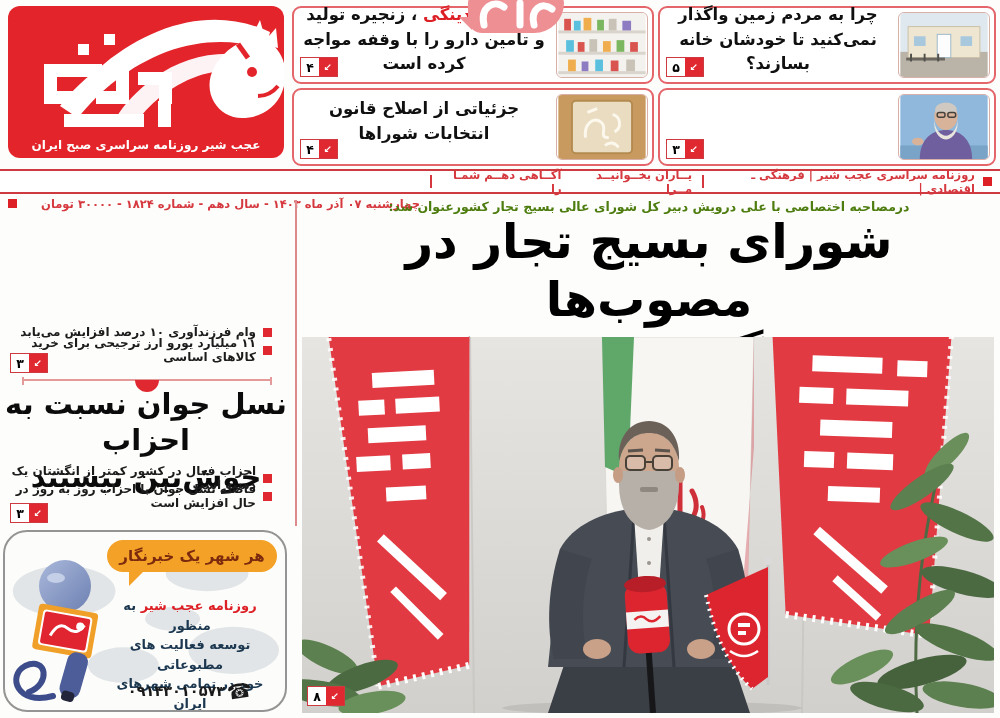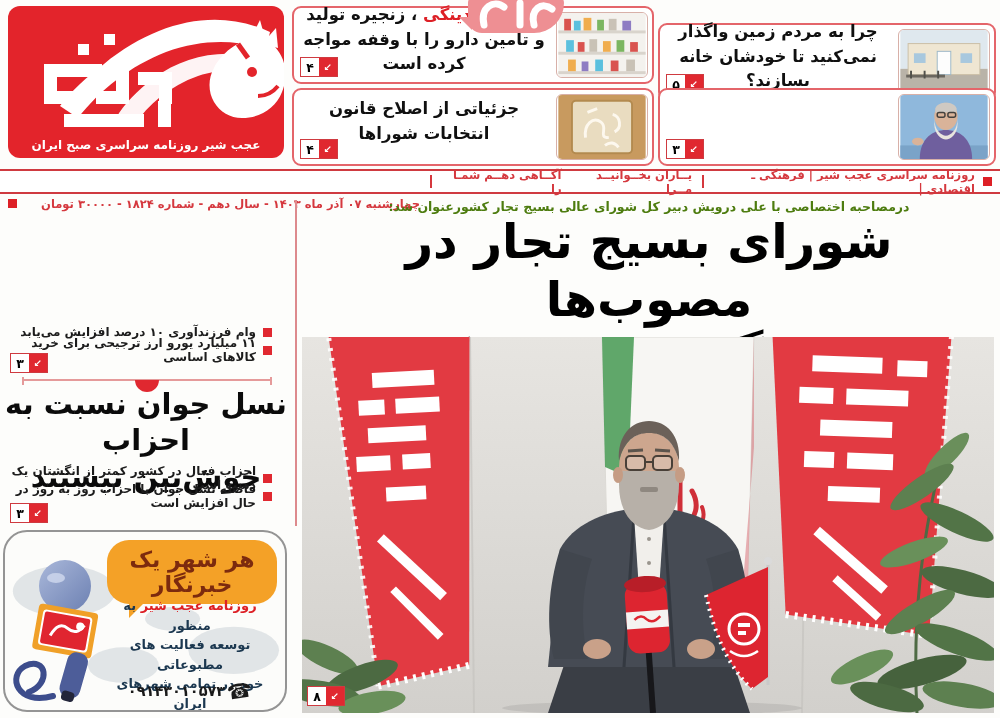--- a/index.html
+++ b/index.html
@@ -58,21 +58,21 @@
   .sep{position:absolute;left:22px;top:379px;width:250px;border-top:2px solid #e59a9a;}
   .sep:before,.sep:after{content:"";position:absolute;top:-4px;width:2px;height:8px;background:#e59a9a;}
   .sep:before{left:0;} .sep:after{right:0;}
   .sep-bump{width:24px;height:12px;background:#e02830;border-radius:0 0 24px 24px;margin:-1px auto 0;}
   
   .ad-box{position:absolute;left:3px;top:530px;width:284px;height:182px;box-sizing:border-box;
         border:2px solid #949494;border-radius:24px;background:#fcfcfa;overflow:hidden;}
   .ad-map{position:absolute;inset:0;opacity:.55;}
   .ad-bubble{position:absolute;right:8px;top:8px;width:170px;box-sizing:border-box;padding:7px 8px;
         background:#f4a127;border-radius:22px;text-align:center;color:#7c2a0e;
-        font-size:22px;font-weight:bold;}
+        font-size:15px;font-weight:bold;}
   .ad-bubble:after{content:"";position:absolute;left:22px;bottom:-14px;width:0;height:0;
         border:9px solid transparent;border-top-color:#f4a127;border-left-color:#f4a127;}
   .ad-mic{position:absolute;left:2px;top:26px;}
   .ad-text{position:absolute;left:98px;right:8px;top:64px;text-align:center;font-size:13px;
         font-weight:bold;color:#1c3850;line-height:1.5;}
   .ad-phone{position:absolute;left:98px;right:8px;bottom:9px;display:flex;direction:ltr;
         justify-content:center;align-items:center;gap:2px;font-size:14.5px;font-weight:bold;color:#1a1a1a;}
   .phone-icon{font-size:20px;line-height:1;transform:rotate(-8deg);}
   
   .kicker{position:absolute;left:302px;top:199px;width:694px;text-align:center;
@@ -178,21 +178,21 @@
         </svg>
       </div>
       <div class="story-title">جزئیاتی از اصلاح قانون انتخابات شوراها</div>
     </div>
     <div class="badge">
       <span class="badge-num">۴</span>
       <span class="badge-k">↙</span>
     </div>
   </div>
 
-  <div class="story" style="left:658px;top:23px;width:334px;height:74px;">
+  <div class="story" style="left:658px;top:6px;width:334px;height:74px;">
     <div class="story-inner">
       <div class="story-thumb">
         <svg viewBox="0 0 90 66">
           <rect width="90" height="40" fill="#dfe8ee"></rect>
           <rect y="40" width="90" height="26" fill="#b9b3a8"></rect>
           <rect x="8" y="14" width="74" height="32" fill="#efe6d2" stroke="#cbbfa6"></rect>
           <rect x="38" y="22" width="14" height="24" fill="#fdfdfd" stroke="#9db8c8"></rect>
           <rect x="14" y="24" width="12" height="10" fill="#a8c8de"></rect>
           <rect x="62" y="24" width="12" height="10" fill="#a8c8de"></rect>
           <rect x="6" y="46" width="40" height="3" fill="#6b675f"></rect>

